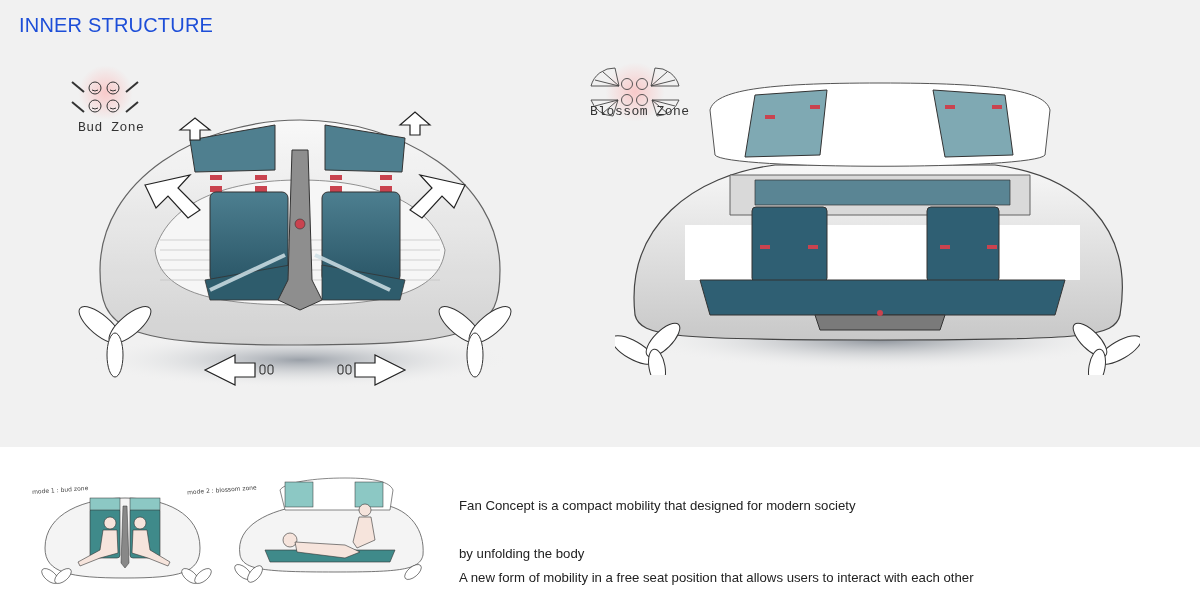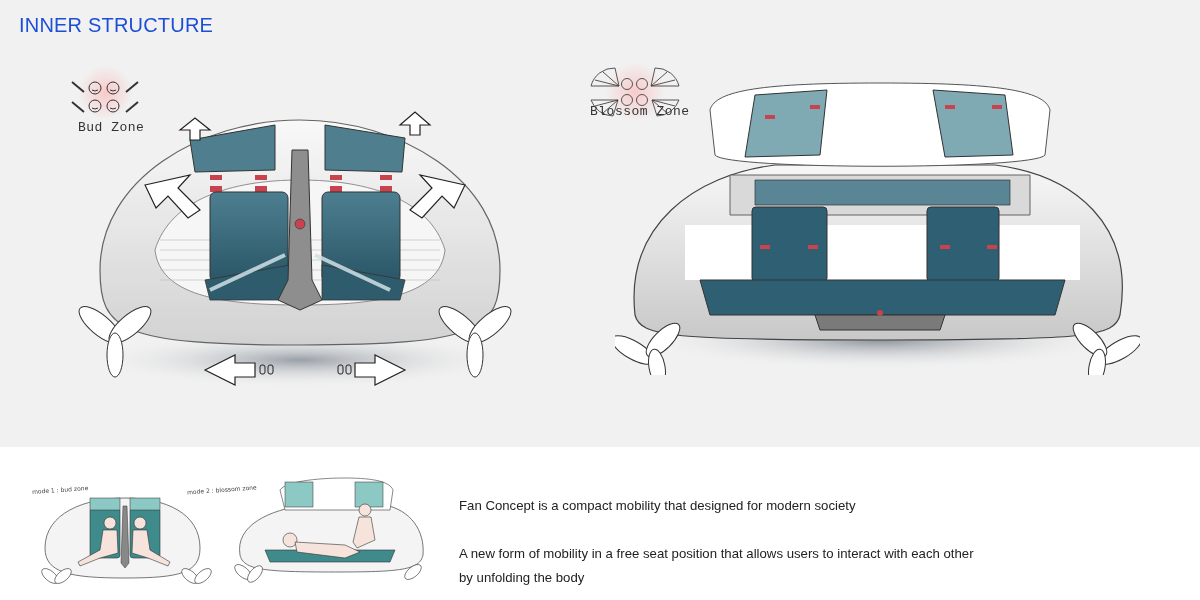--- a/index.html
+++ b/index.html
@@ -244,15 +244,15 @@
       <ellipse cx="58" cy="102" rx="5" ry="10" transform="rotate(-50 58 102)"></ellipse>
       <ellipse cx="70" cy="104" rx="5" ry="10" transform="rotate(40 70 104)"></ellipse>
       <ellipse cx="228" cy="102" rx="5" ry="10" transform="rotate(50 228 102)"></ellipse>
     </g>
   </svg>
 </div>
 
 <div class="desc">
   <p>Fan Concept is a compact mobility that designed for modern society</p>
   <div class="gap"></div>
+  <p>by unfolding the body</p>
   <p>A new form of mobility in a free seat position that allows users to interact with each other</p>
-  <p>by unfolding the body</p>
 </div>
 
 </body></html>

